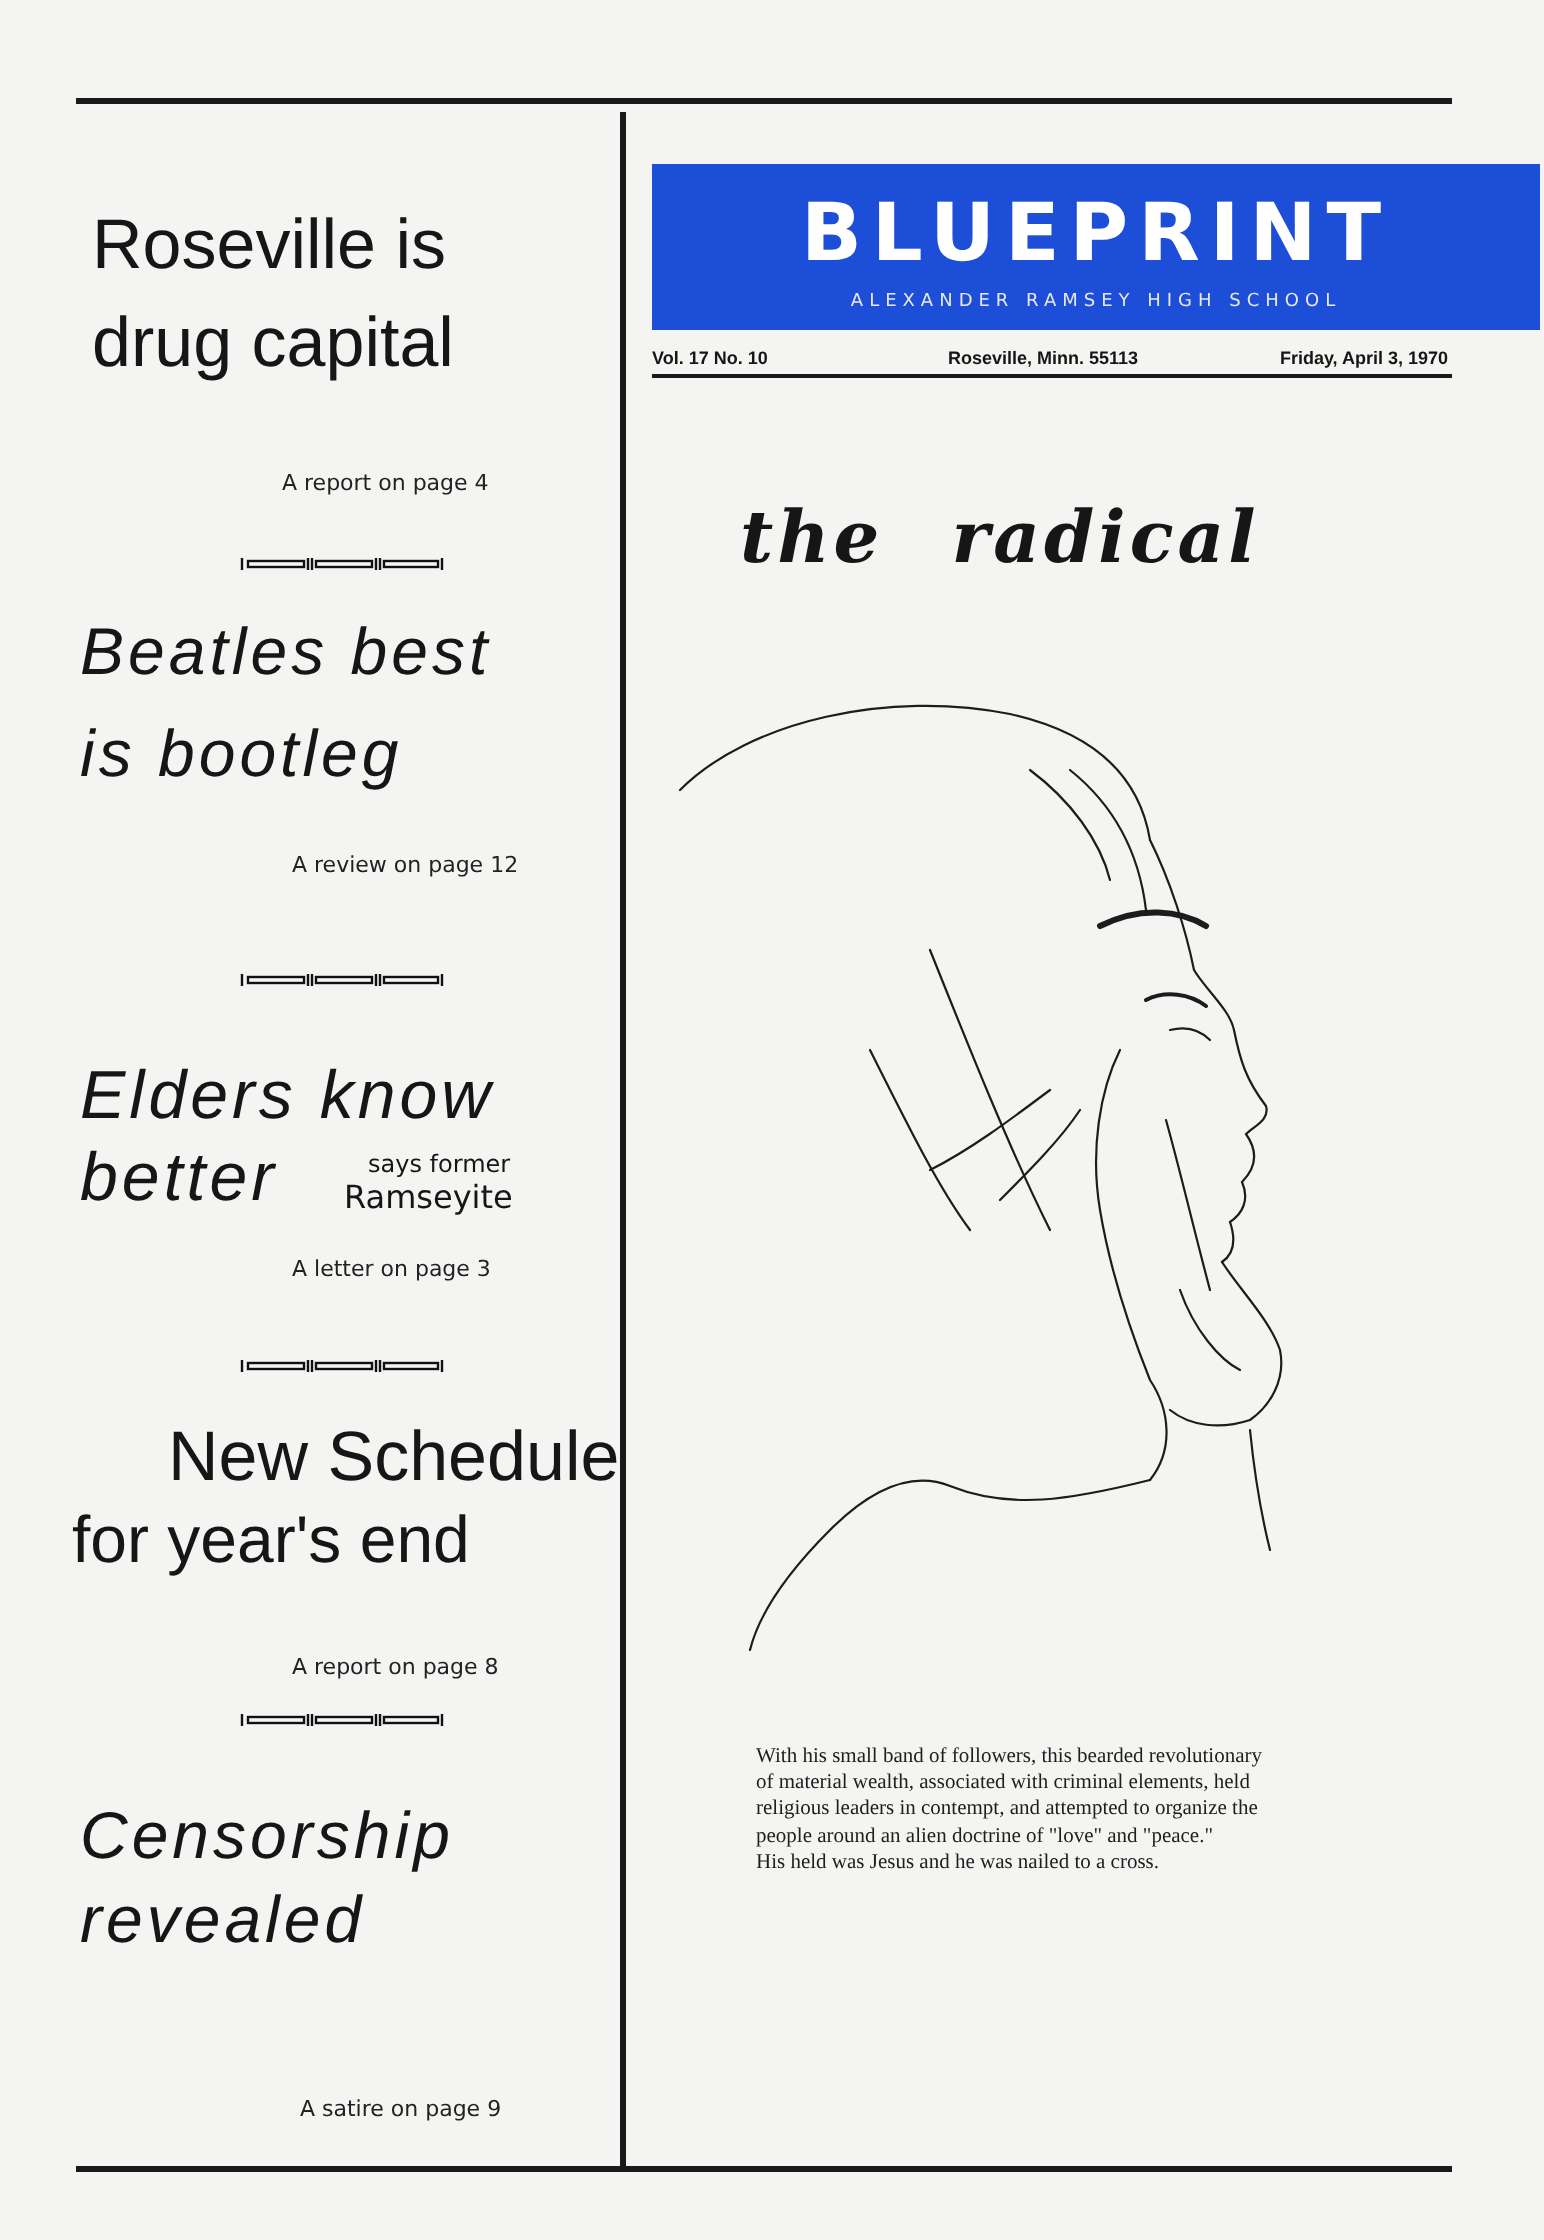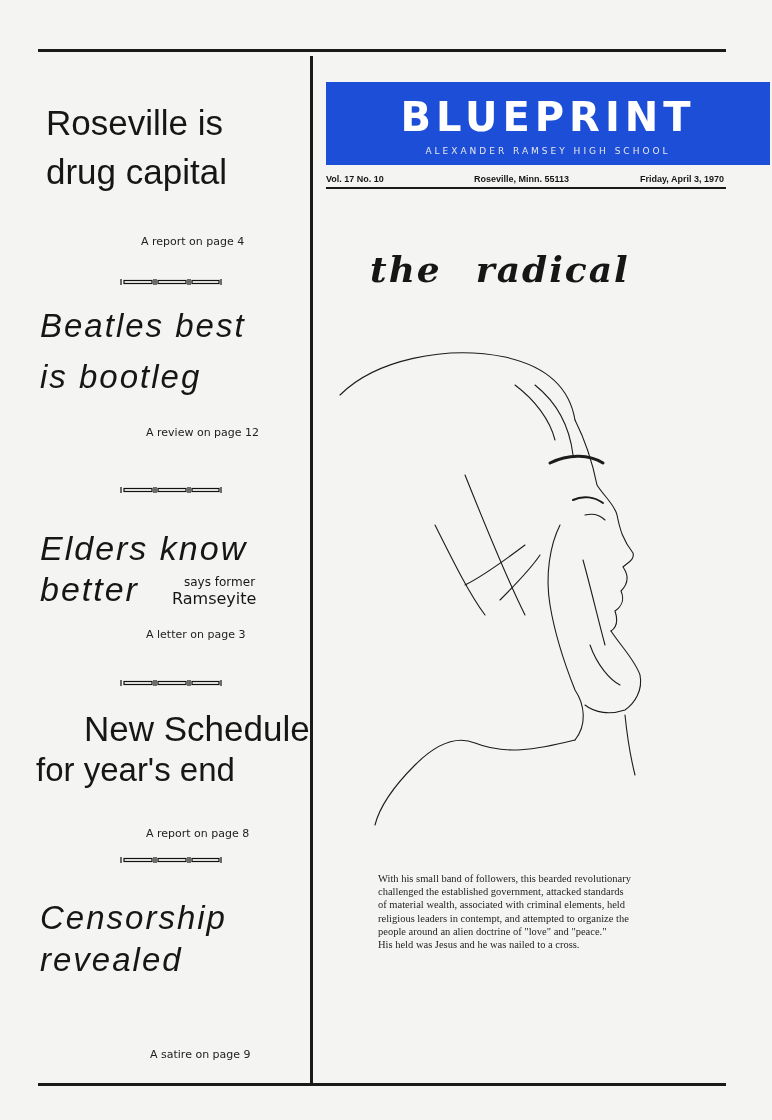--- a/index.html
+++ b/index.html
@@ -120,18 +120,17 @@
     <path d="M205 210 C195 225 180 240 165 255 M190 200 C170 215 150 230 130 240"></path>
     <path d="M240 395 C200 405 170 410 140 398 C120 390 100 400 80 420 C60 440 45 460 40 480"></path>
     <path d="M248 215 C255 240 262 270 270 300 M255 300 C262 320 275 335 285 340"></path>
     <path d="M130 130 C150 180 170 230 190 270 M100 180 C120 220 135 250 150 270"></path>
     <path d="M290 370 C292 390 295 410 300 430"></path>
   </g>
 </svg>
 
 <div class="caption">
   <div>With  his small band of followers, this bearded revolutionary</div>
-  <div>challenged the established government, attacked standards</div>
   <div>of material wealth, associated with criminal elements, held</div>
   <div>religious leaders in contempt, and attempted to organize the</div>
   <div>people around an alien doctrine of "love" and "peace."</div>
   <div>His held was Jesus and he was nailed to  a cross.</div>
 </div>
 
 </body></html>

